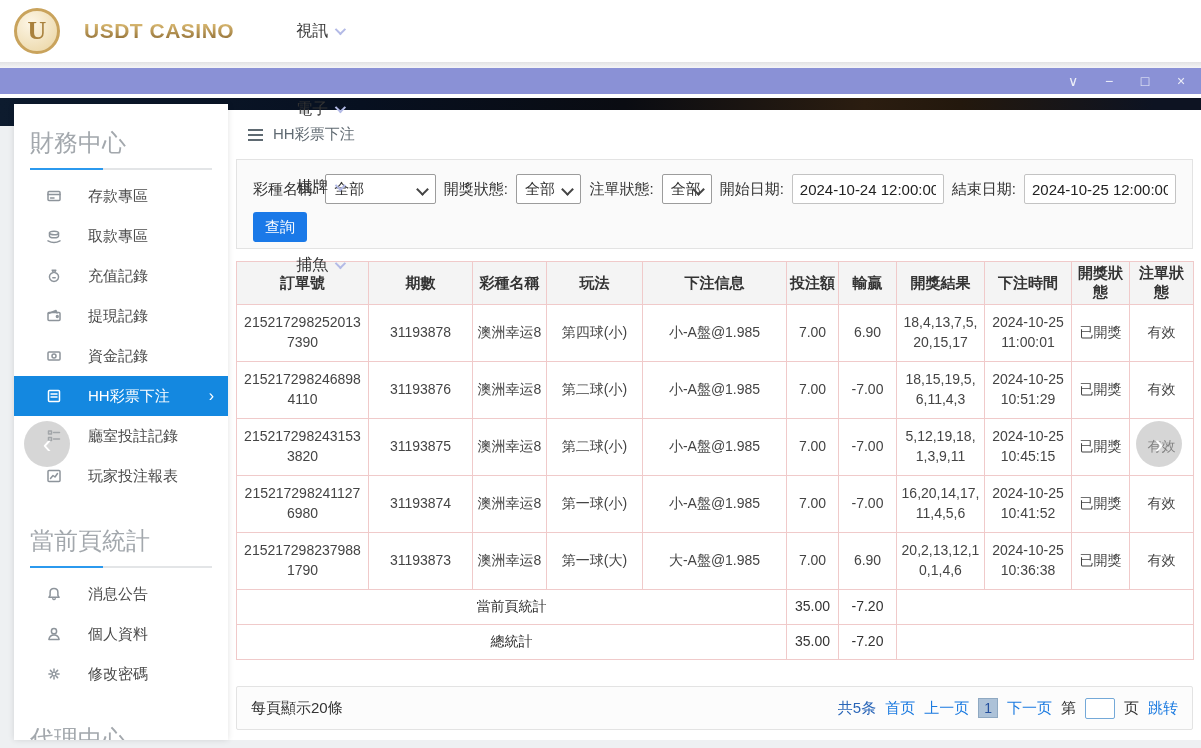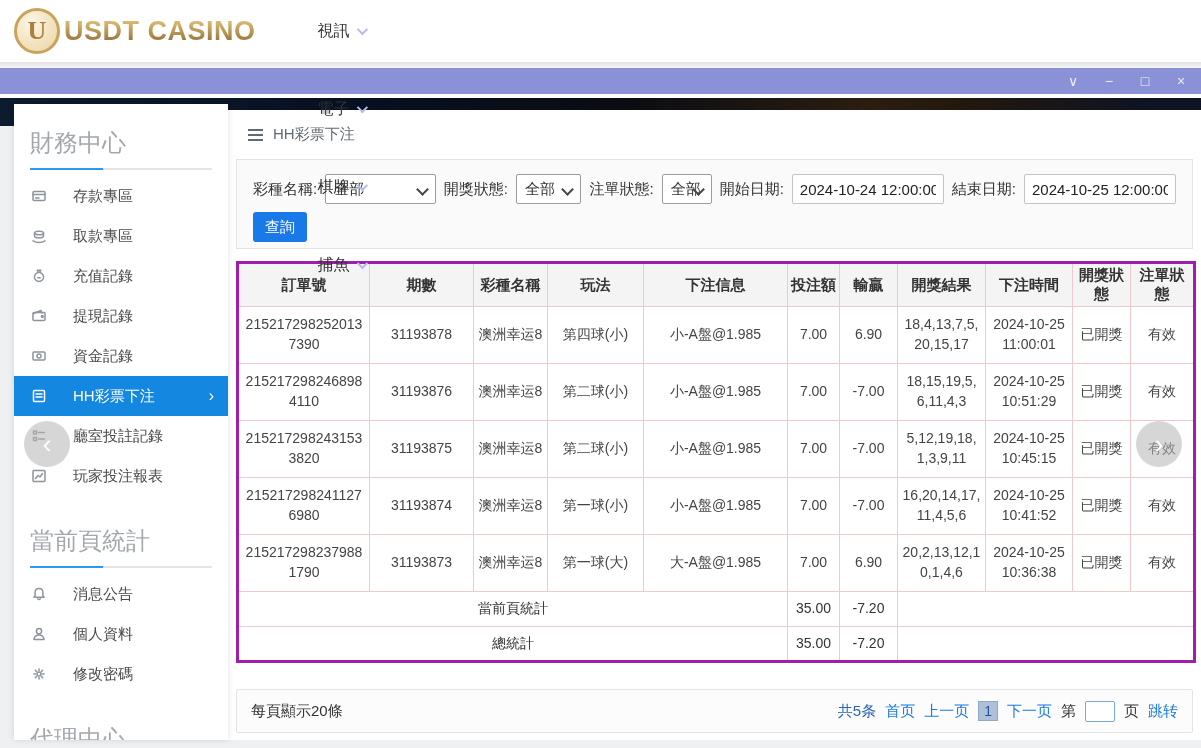--- a/index.html
+++ b/index.html
@@ -8,21 +8,21 @@
     position: relative; overflow: hidden;
     font-family: "Liberation Sans", "DejaVu Sans", sans-serif;
     background: #ffffff; color:#333;
   }
   
   .topnav { position:absolute; left:0; top:0; width:1201px; height:62px; background:#fff; display:flex; align-items:center; z-index:3; }
   .logo { display:flex; align-items:center; margin-left:14px; }
   .logo-badge { width:46px; height:46px; border-radius:50%; border:3px solid #c9a35c;
     background: radial-gradient(circle at 35% 30%, #fdf6e6, #e9d3a0); display:flex; align-items:center; justify-content:center;
     color:#a9813d; font-family:"Liberation Serif", serif; font-weight:bold; font-size:26px; }
-  .logo-text { margin-left:4px; font-size:27px; font-weight:bold; letter-spacing:.5px; color:#b5924f;
+  .logo-text { margin-left:24px; font-size:21px; font-weight:bold; letter-spacing:.5px; color:#b5924f;
     background:linear-gradient(180deg,#d8b76f 20%,#8f6d35 90%); -webkit-background-clip:text; background-clip:text; -webkit-text-fill-color:transparent; }
   .nav-items { display:flex; margin-left:62px; gap:57px;flex-direction:column; }
   .nav-item { display:flex; align-items:center; gap:7px; font-size:16px; color:#333; cursor:pointer; }
   .nav-chevron { width:8px; height:8px; border-right:2px solid #b3bae6; border-bottom:2px solid #b3bae6; transform:rotate(45deg) translateY(-2px); }
   
   .nav-divider { position:absolute; left:0; top:62px; width:1201px; height:6px; background:linear-gradient(180deg,#e2e2e4,#f5f5f6); }
   .titlebar { position:absolute; left:0; top:68px; width:1201px; height:28px; background:#8a91d6; border-bottom:2px solid #ffffff; display:flex; align-items:center; justify-content:flex-end; gap:20px; padding-right:12px; z-index:3; }
   .win-btn { color:#eceef8; font-size:14px; line-height:1; cursor:pointer; width:16px; text-align:center; }
   .banner { position:absolute; left:0; top:98px; width:1201px; height:28px;
     background:linear-gradient(90deg,#0d1b2e 0%,#071020 30%,#0a0c12 52%,#2b1d10 72%,#23180d 80%,#0d1322 96%); }
@@ -30,42 +30,42 @@
   
   .sidebar { position:absolute; left:14px; top:104px; width:214px; height:636px; background:#fff; box-shadow:0 0 6px rgba(0,0,0,.12); z-index:2; overflow:hidden; }
   .sidebar-header { position:relative; height:51px; background:linear-gradient(120deg,#40b1f5 0%,#1b96ee 55%,#0f86e6 100%); color:#fff; padding:7px 0 0 20px; overflow:hidden; }
   .sidebar-header .sh-title { font-size:19px; letter-spacing:1px; }
   .sidebar-header .sh-sub { font-size:8px; letter-spacing:2.5px; margin-top:1px; }
   .sh-gfx { position:absolute; right:8px; top:4px; opacity:.28; }
   .section-title { font-size:24px; color:#a3a8ad; padding:23px 16px 9px 16px; }
   .section-rule { height:2px; margin:0 16px; background:#e3e5e7; position:relative; }
   .section-rule::before { content:""; position:absolute; left:0; top:0; height:2px; width:40%; background:#2b99ee; }
   .menu { padding:6px 0; }
-  .menu-item { display:flex; align-items:center; height:40px; padding-left:17px; font-size:15px; color:#4a4a4a; cursor:pointer; position:relative; }
+  .menu-item { display:flex; align-items:center; height:40px; padding-left:32px; font-size:15px; color:#4a4a4a; cursor:pointer; position:relative; }
   .menu-item .mi-icon { width:16px; height:16px; margin-right:26px; display:flex; }
   .menu-item.active { background:#1488e0; color:#fff; }
   .menu-item.active .arrow { position:absolute; right:14px; color:#fff; font-size:16px; }
   .mi-icon svg { stroke:#8d949b; fill:none; stroke-width:1.5; stroke-linecap:round; stroke-linejoin:round; }
   .menu-item.active .mi-icon svg { stroke:#ffffff; }
   
   .content { position:absolute; left:228px; top:110px; width:973px; height:630px; background:#fff; z-index:1; }
   .breadcrumb { display:flex; align-items:center; gap:10px; padding:15px 0 15px 20px; color:#606a72; font-size:15px; }
   .hamburger { width:15px; display:flex; flex-direction:column; gap:3px; }
   .hamburger i { display:block; height:2px; background:#5f6a72; }
   .filter-panel { margin:0 8px; height:90px; background:#fafafa; border:1px solid #e3e3e3; padding:14px 16px 0 16px; }
   .filter-row { display:flex; align-items:center; gap:8px; font-size:15px; color:#333; white-space:nowrap; }
   .fake-select { position:relative; height:30px; background:#fff; border:1px solid #9c9c9c; border-radius:2px; display:flex; align-items:center; padding:0 22px 0 8px; font-size:15px; cursor:pointer; }
   .fake-select::after { content:""; position:absolute; right:8px; top:10px; width:7px; height:7px; border-right:2px solid #444; border-bottom:2px solid #444; transform:rotate(45deg); }
   .sel-lottery { width:112px; }
   .sel-draw { width:66px; }
   .sel-order { width:50px; }
   .date-input { width:152px; height:30px; border:1px solid #c3c3c3; border-radius:2px; font-size:15px; padding:2px 7px; color:#222; font-family:"Liberation Sans",sans-serif; }
   .query-btn { margin-top:8px; width:54px; height:30px; background:#1a79e8; color:#fff; border:none; border-radius:3px; font-size:15px; cursor:pointer; font-family:Liberation Sans, sans-serif; }
   
-  .bet-table { margin:12px 8px 0 8px; width:957px; border-collapse:collapse; table-layout:fixed; border:3px solid #a21caf; }
+  .bet-table { margin:12px 8px 0 8px; width:957px; border-collapse:collapse; table-layout:fixed; border:1px solid #a21caf; }
   .bet-table th { background:#f4f4f4; font-size:15px; font-weight:bold; color:#333; height:42px; border:1px solid #f0caca; padding:2px; }
   .bet-table td { font-size:14px; color:#444; text-align:center; border:1px solid #f0caca; padding:3px 4px; line-height:1.4; }
   .bet-table tr.data-row td { height:57px; }
   .bet-table td.break { word-break:break-all; }
   .bet-table tr.summary-row td { height:35px; font-size:14px; color:#333; }
   
   .pager { margin:26px 8px 0 8px; height:44px; background:#fcfcfc; border:1px solid #e3e3e3; border-radius:2px; display:flex; align-items:center; justify-content:space-between; padding:0 14px; font-size:15px; color:#333; }
   .pager-right { display:flex; align-items:center; gap:9px; }
   .pg-total { color:#2a66b8; }
   .pg-link { color:#1a7ae0; cursor:pointer; }

